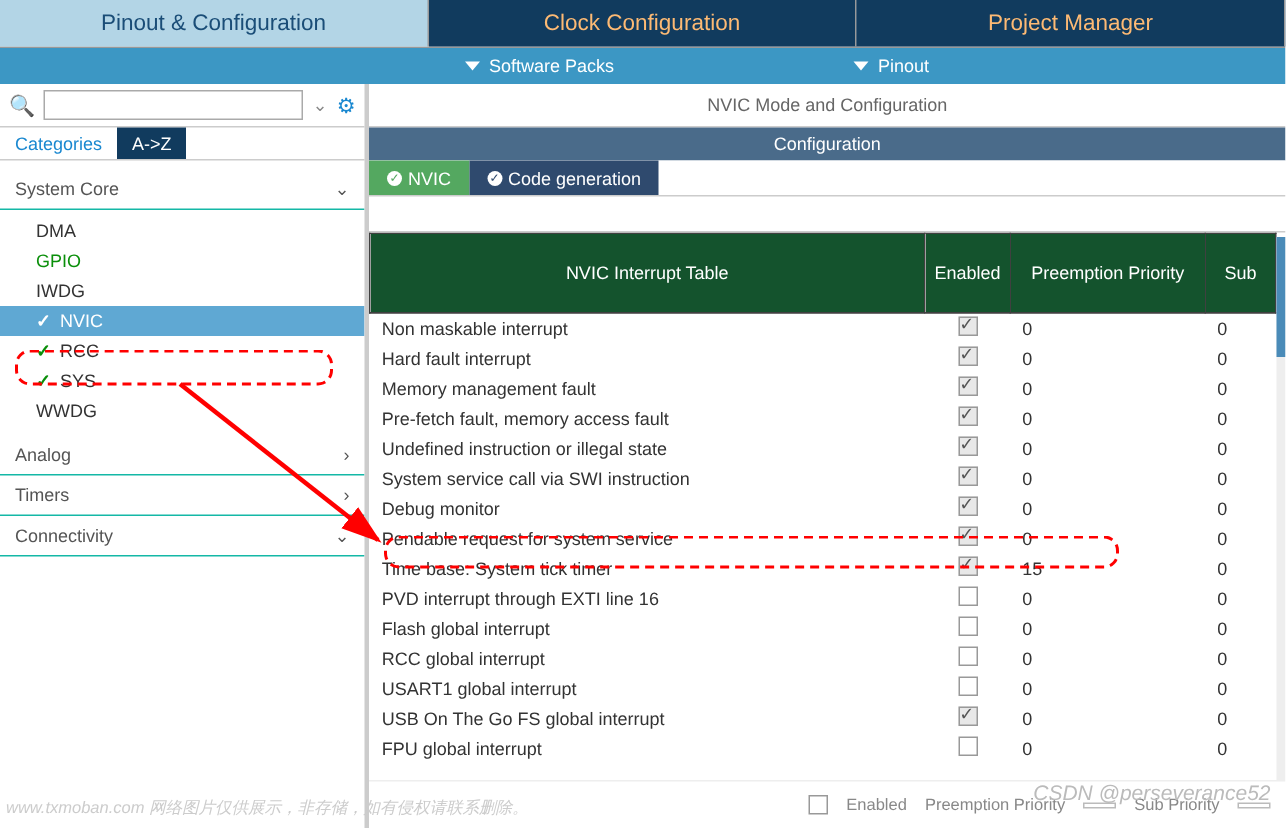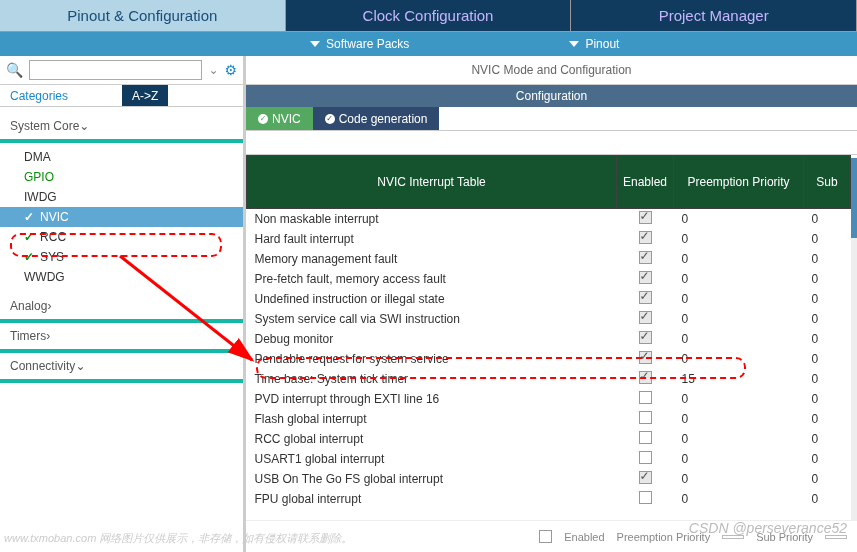--- a/index.html
+++ b/index.html
@@ -1,43 +1,43 @@
 <!DOCTYPE html>
 <html><head>
   <meta charset="utf-8">
   <style>
     * { box-sizing: border-box; margin: 0; padding: 0; font-family: Arial, sans-serif; }
     body { width: 857px; height: 552px; overflow: hidden; font-size: 12px; color: #333; background: #fff; position: relative; }
     
     .tabs-main { display: flex; height: 32px; background: #e7eff2; border-bottom: 1px solid #999; }
     .tab-main { flex: 1; text-align: center; line-height: 32px; font-size: 15px; color: #1a4d77; border-right: 1px solid #999; cursor: pointer; }
     .tab-main.active { background: #b3d5e6; color: #1a4d77; }
-    .tab-main.dark { background: #113b5e; color: #c4b5fd; }
+    .tab-main.dark { background: #113b5e; color: #fdba74; }
     
     .subbar { height: 24px; background: #3c97c4; color: #fff; display: flex; align-items: center; }
     .subbar-spacer-left { width: 270px; }
     .subbar-item { margin-left: 40px; margin-right: 120px; display: flex; align-items: center; gap: 6px; cursor: pointer; }
     .chevron-down { width: 0; height: 0; border-left: 5px solid transparent; border-right: 5px solid transparent; border-top: 6px solid #fff; }
     
     .main { display: flex; height: calc(552px - 56px); }
     
     
     .sidebar { width: 246px; border-right: 3px solid #ccc; background: #fff; display: flex; flex-direction: column; }
     .search-row { display: flex; align-items: center; padding: 4px 6px; gap: 6px; border-bottom: 1px solid #ccc; }
     .search-icon { color: #1a88d0; font-size: 14px; }
     .search-input { flex: 1; height: 20px; border: 1px solid #aaa; padding: 0 4px; font-size: 11px; }
     .gear-icon { color: #1a88d0; font-size: 14px; cursor: pointer; }
     
     .sort-tabs { display: flex; height: 22px; border-bottom: 1px solid #ccc; }
     .sort-tab { padding: 0 10px; line-height: 22px; font-size: 12px; cursor: pointer; }
     .sort-tab.cat { color: #1a88d0; }
-    .sort-tab.az { background: #113b5e; color: #fff; margin-left: 44px; }
+    .sort-tab.az { background: #113b5e; color: #fff; }
     
     .tree { overflow-y: auto; flex: 1; padding-top: 6px; }
-    .tree-section { padding: 6px 10px; display: flex; justify-content: flex-start; align-items: center; color: #555; cursor: pointer; border-bottom: 4px solid #14b8a6; }
+    .tree-section { padding: 6px 10px; display: flex; justify-content: space-between; align-items: center; color: #555; cursor: pointer; border-bottom: 1px solid #14b8a6; }
     .tree-section .arrow { font-size: 12px; color: #555; }
     .tree-items { padding: 4px 0 6px 0; text-align: right; }
     .tree-item { padding: 3px 24px; font-size: 12px; cursor: pointer; display: flex; align-items: center; gap: 4px; }
     .tree-item.green { color: #0a8f0a; }
     .tree-item.selected { background: #5fa8d3; color: #fff; }
     .check-green::before { content: "✓"; color: #0a8f0a; margin-right: 2px; font-weight: bold; }
     .tree-item.selected .check-green::before { color: #fff; }
     .warn-yellow::before { content: "⚠"; color: #e6b800; margin-right: 2px; }
     
     

